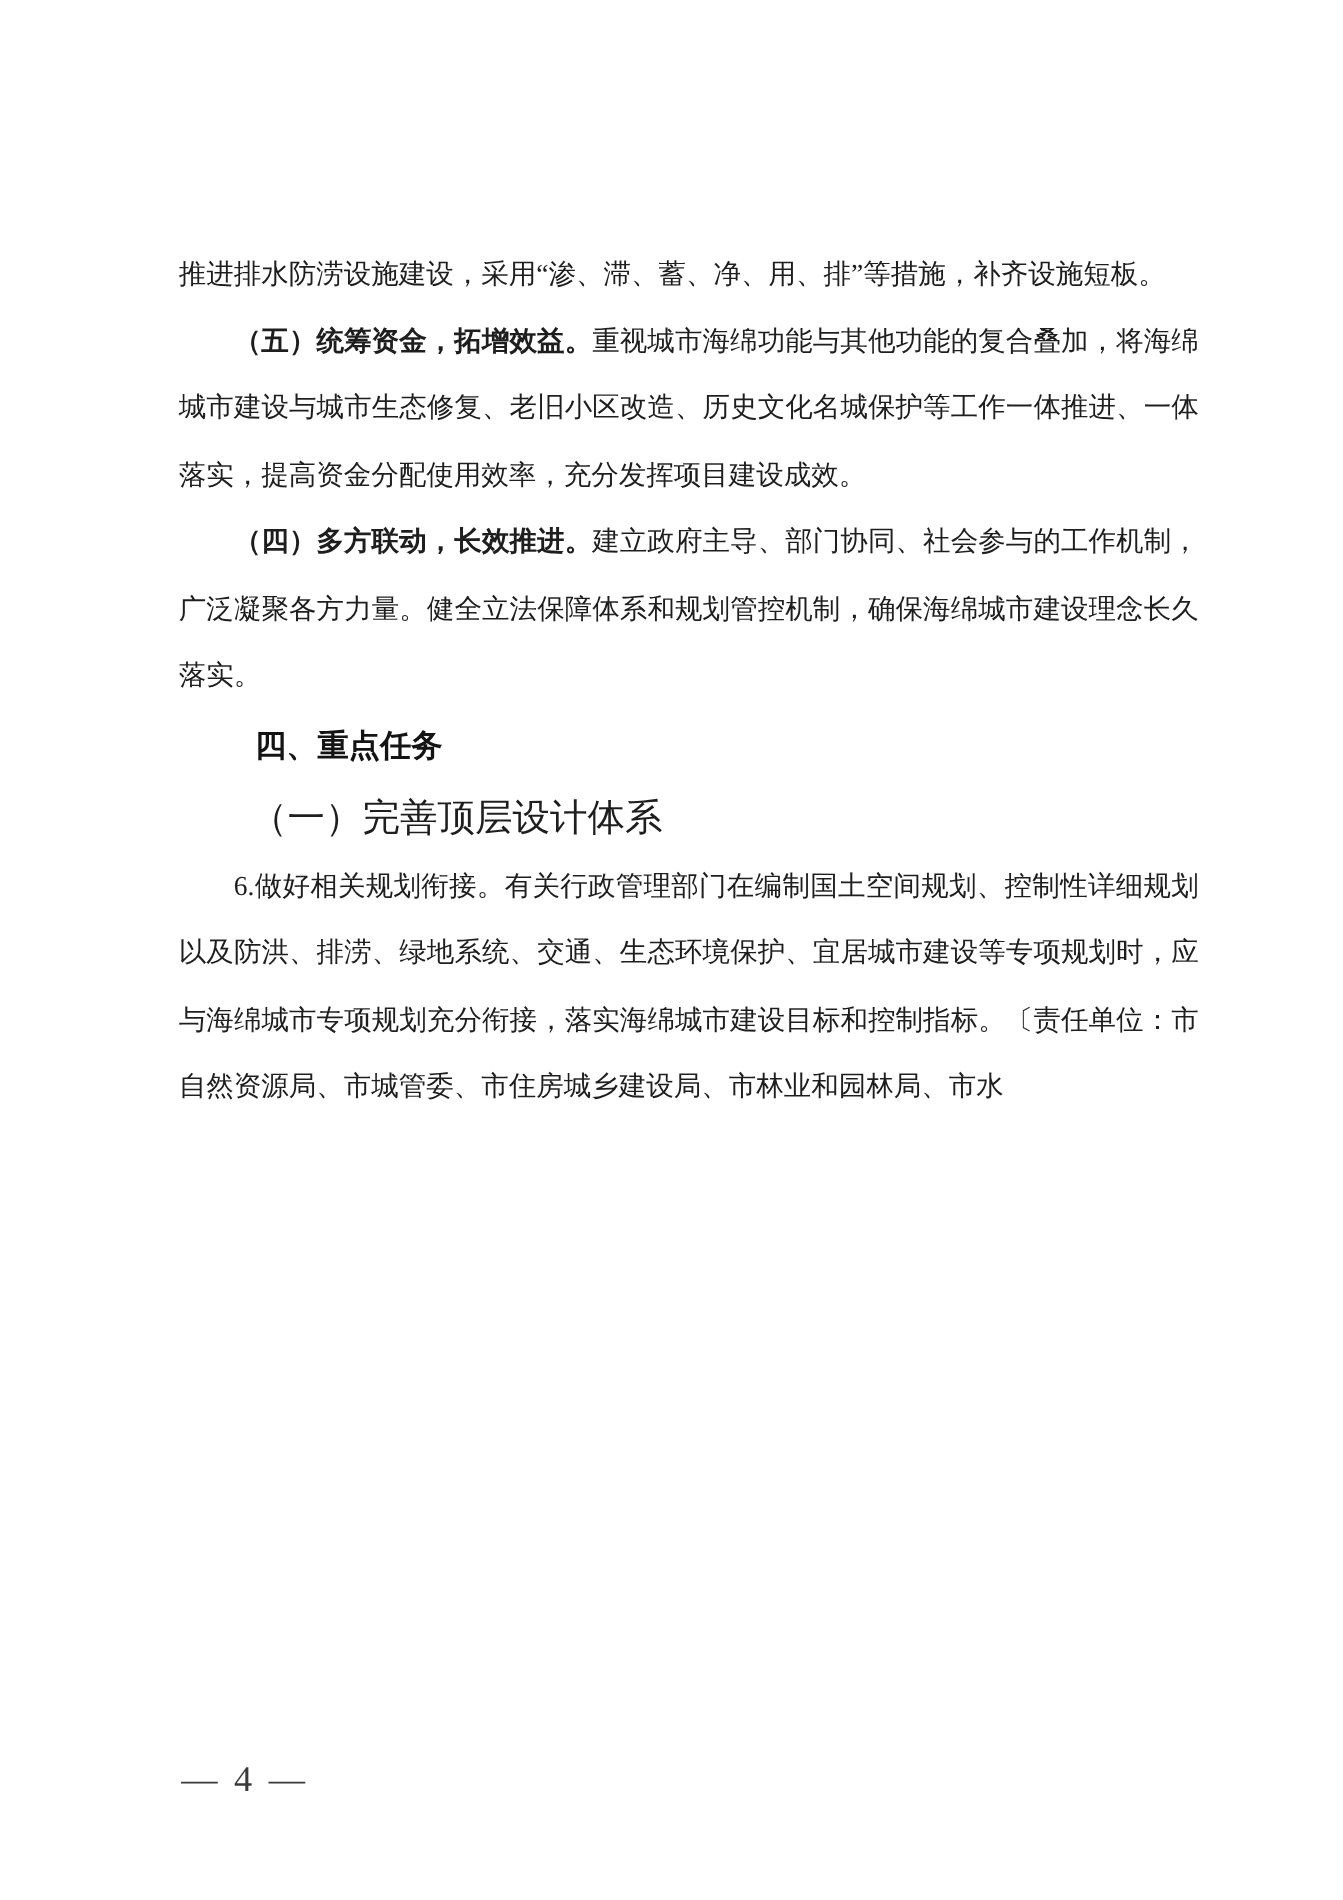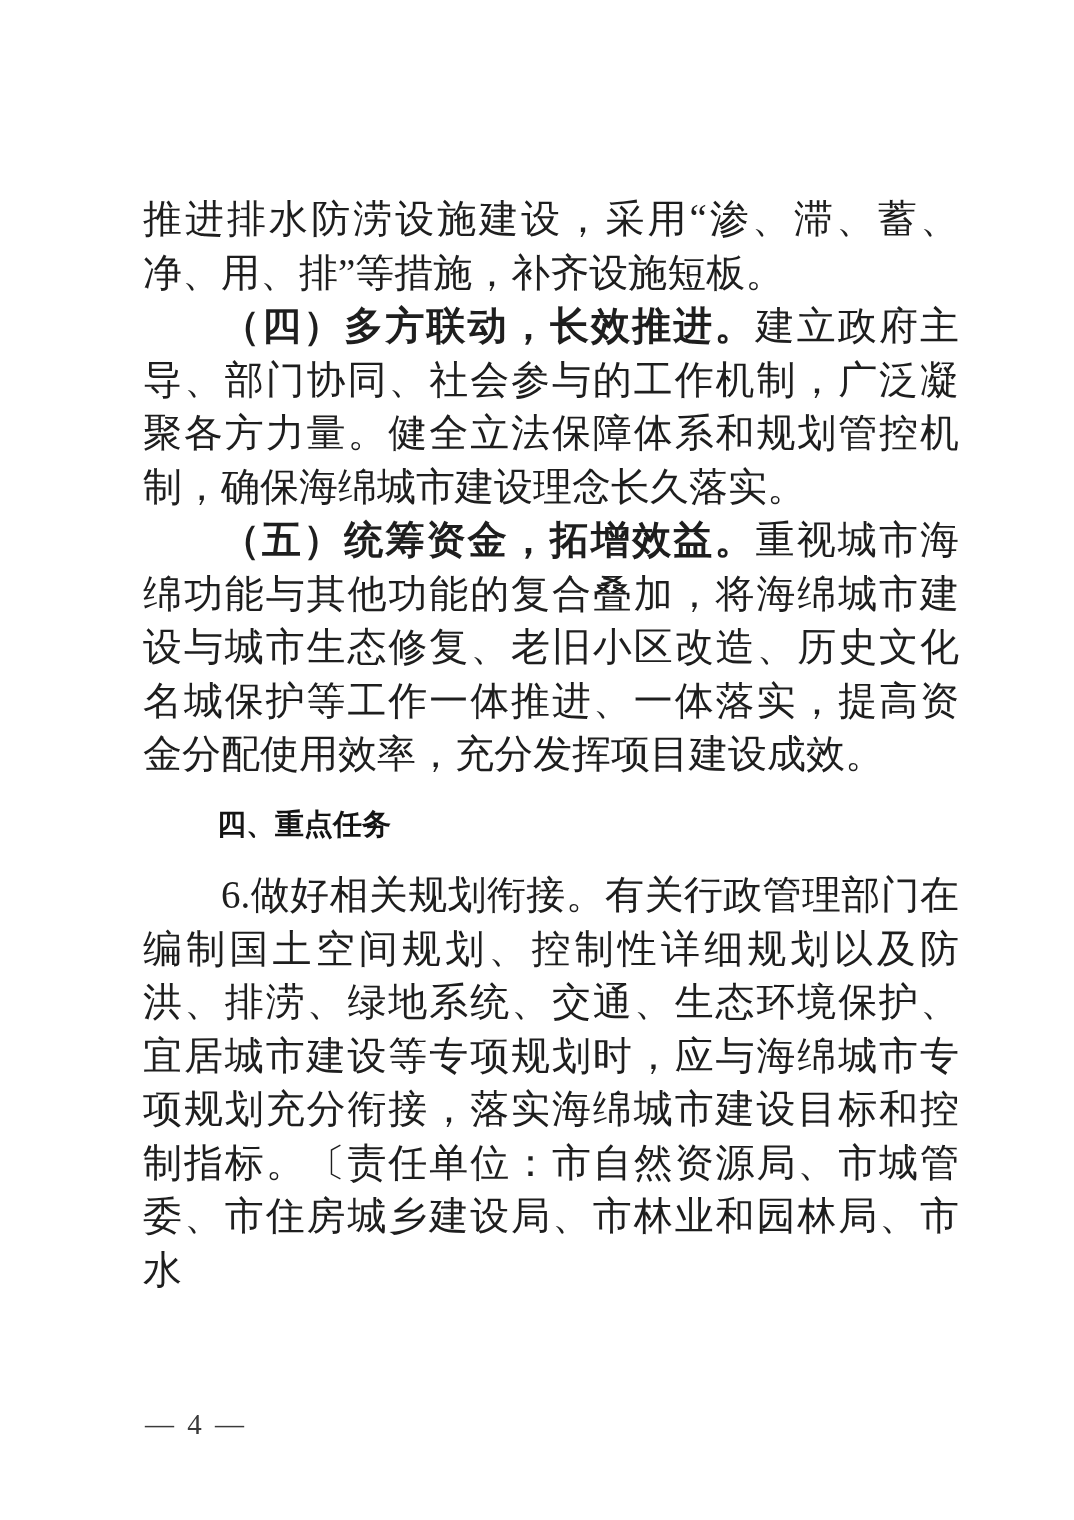--- a/index.html
+++ b/index.html
@@ -16,38 +16,38 @@
   }
   .content {
     position: absolute;
     left: 143px;
     top: 192px;
     width: 816px;
   }
   p.body {
     margin: 0;
     font-family: "Liberation Serif", "DejaVu Serif", serif;
-    font-size: 39px;
+    font-size: 22px;
     line-height: 53.5px;
     color: #1e1e1e;
     text-align: justify;
     text-indent: 2em;
     letter-spacing: 0;
   }
   p.body.noindent {
     text-indent: 0;
   }
   .lead {
     font-weight: bold;
   }
   .h1 {
-    margin: 17px;
+    margin: 4px;
     padding-left: 57px;
     font-family: "Liberation Sans", "DejaVu Sans", sans-serif;
-    font-size: 29px;
+    font-size: 25px;
     line-height: 53.5px;
     font-weight: 700;
     color: #141414;
   }
   .h2 {
     margin: 0;
     padding-left: 57px;
     font-family: "Liberation Serif", "DejaVu Serif", serif;
     font-size: 30px;
     line-height: 53.5px;
@@ -65,26 +65,27 @@
   }
 </style>
 </head>
 <body>
 
 <div class="page">
   <div class="content">
 
     <p class="body noindent">推进排水防涝设施建设，采用“渗、滞、蓄、净、用、排”等措施，补齐设施短板。</p>
 
+    <p class="body"><span class="lead">（五）统筹资金，拓增效益。</span><span>重视城市海绵功能与其他功能的复合叠加，将海绵城市建设与城市生态修复、老旧小区改造、历史文化名城保护等工作一体推进、一体落实，提高资金分配使用效率，充分发挥项目建设成效。</span></p>
+
     <p class="body"><span class="lead">（四）多方联动，长效推进。</span><span>建立政府主导、部门协同、社会参与的工作机制，广泛凝聚各方力量。健全立法保障体系和规划管控机制，确保海绵城市建设理念长久落实。</span></p>
-
-    <p class="body"><span class="lead">（五）统筹资金，拓增效益。</span><span>重视城市海绵功能与其他功能的复合叠加，将海绵城市建设与城市生态修复、老旧小区改造、历史文化名城保护等工作一体推进、一体落实，提高资金分配使用效率，充分发挥项目建设成效。</span></p>
 
     <h2 class="h1">四、重点任务</h2>
 
+    <h3 class="h2">（一）完善顶层设计体系</h3>
 
 
     <p class="body">6.做好相关规划衔接。有关行政管理部门在编制国土空间规划、控制性详细规划以及防洪、排涝、绿地系统、交通、生态环境保护、宜居城市建设等专项规划时，应与海绵城市专项规划充分衔接，落实海绵城市建设目标和控制指标。〔责任单位：市自然资源局、市城管委、市住房城乡建设局、市林业和园林局、市水</p>
 
   </div>
 
   <div class="footer">— 4 —</div>
 </div>
 
 </body></html>

